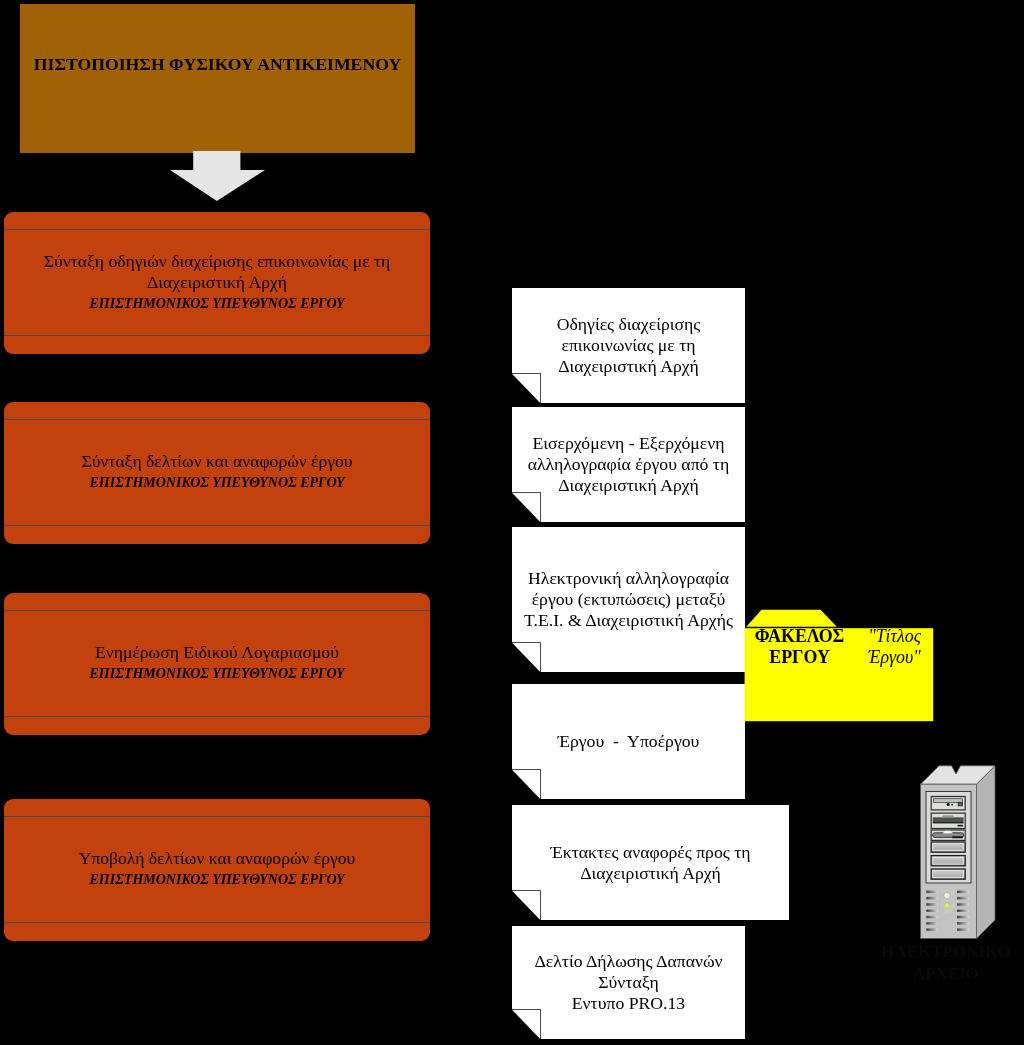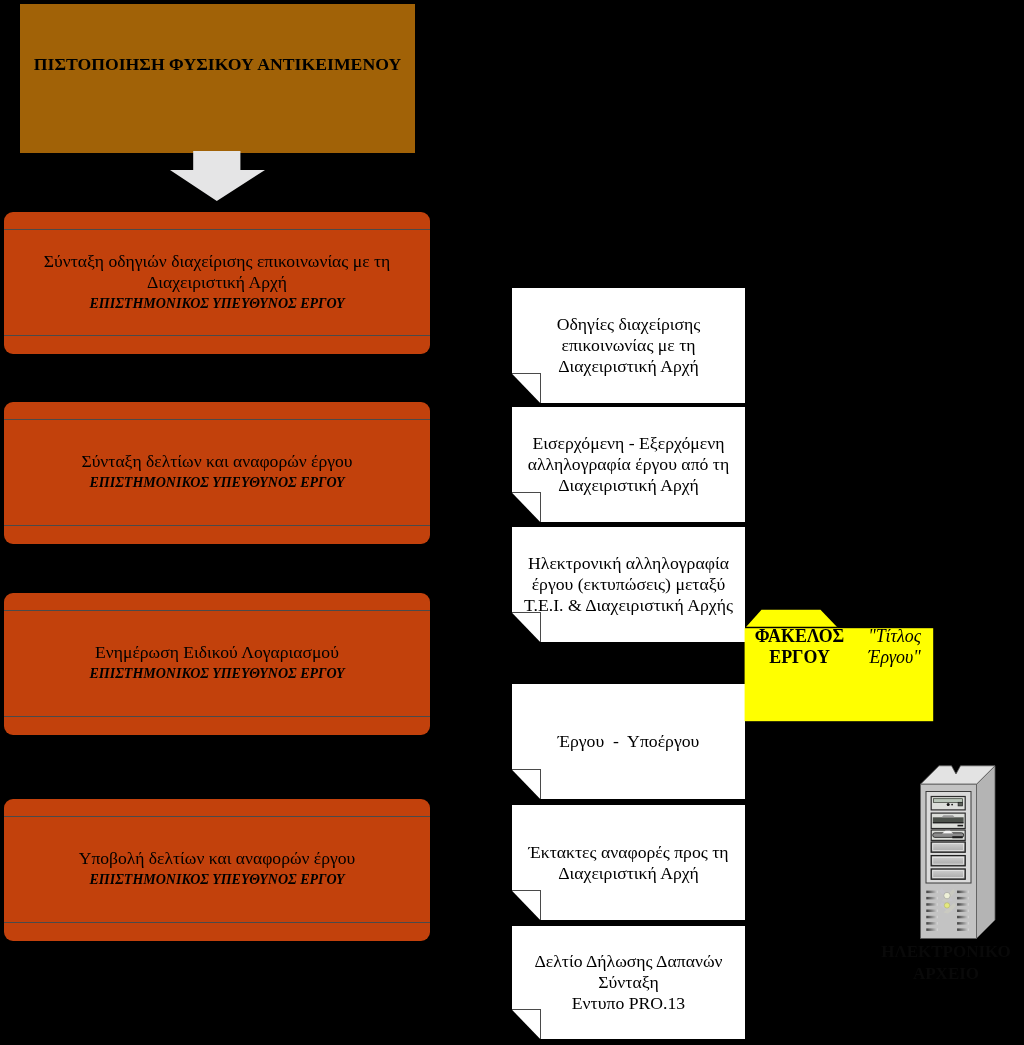--- a/index.html
+++ b/index.html
@@ -111,21 +111,21 @@
     <svg class="docfold" width="30" height="30" viewBox="0 0 30 30">
       <path d="M0,0.5 H28.5 V30" fill="none" stroke="#4a4a4a" stroke-width="1"></path>
     </svg>
     <div class="doctext">
       <div>Εισερχόμενη - Εξερχόμενη</div>
       <div>αλληλογραφία έργου από τη</div>
       <div>Διαχειριστική Αρχή</div>
     </div>
   </div>
 
-  <div class="doc" style="top:527px;height:115px;">
+  <div class="doc" style="top:527px;height:145px;">
     <div class="docshape"></div>
     <svg class="docfold" width="30" height="30" viewBox="0 0 30 30">
       <path d="M0,0.5 H28.5 V30" fill="none" stroke="#4a4a4a" stroke-width="1"></path>
     </svg>
     <div class="doctext">
       <div>Ηλεκτρονική αλληλογραφία</div>
       <div>έργου (εκτυπώσεις) μεταξύ</div>
       <div>Τ.Ε.Ι. &amp; Διαχειριστική Αρχής</div>
     </div>
   </div>
@@ -133,21 +133,21 @@
   <div class="doc" style="top:684px;height:115px;">
     <div class="docshape"></div>
     <svg class="docfold" width="30" height="30" viewBox="0 0 30 30">
       <path d="M0,0.5 H28.5 V30" fill="none" stroke="#4a4a4a" stroke-width="1"></path>
     </svg>
     <div class="doctext">
       <div>Έργου  -  Υποέργου</div>
     </div>
   </div>
 
-  <div class="doc" style="top:805px;height:115px;">
+  <div class="doc" style="top:805px;height:115px;padding-left:44px;">
     <div class="docshape"></div>
     <svg class="docfold" width="30" height="30" viewBox="0 0 30 30">
       <path d="M0,0.5 H28.5 V30" fill="none" stroke="#4a4a4a" stroke-width="1"></path>
     </svg>
     <div class="doctext">
       <div>Έκτακτες αναφορές προς τη</div>
       <div>Διαχειριστική Αρχή</div>
     </div>
   </div>
 

